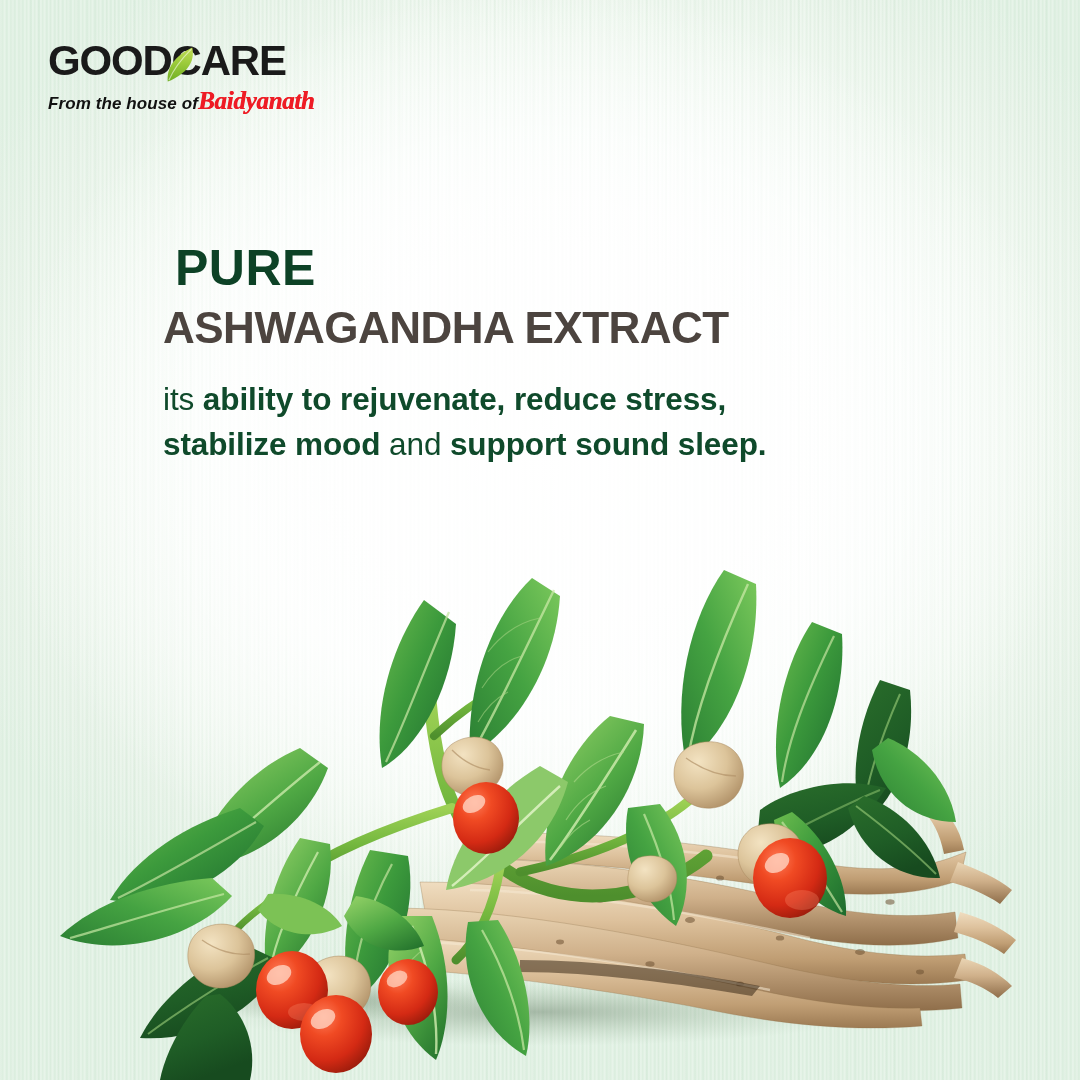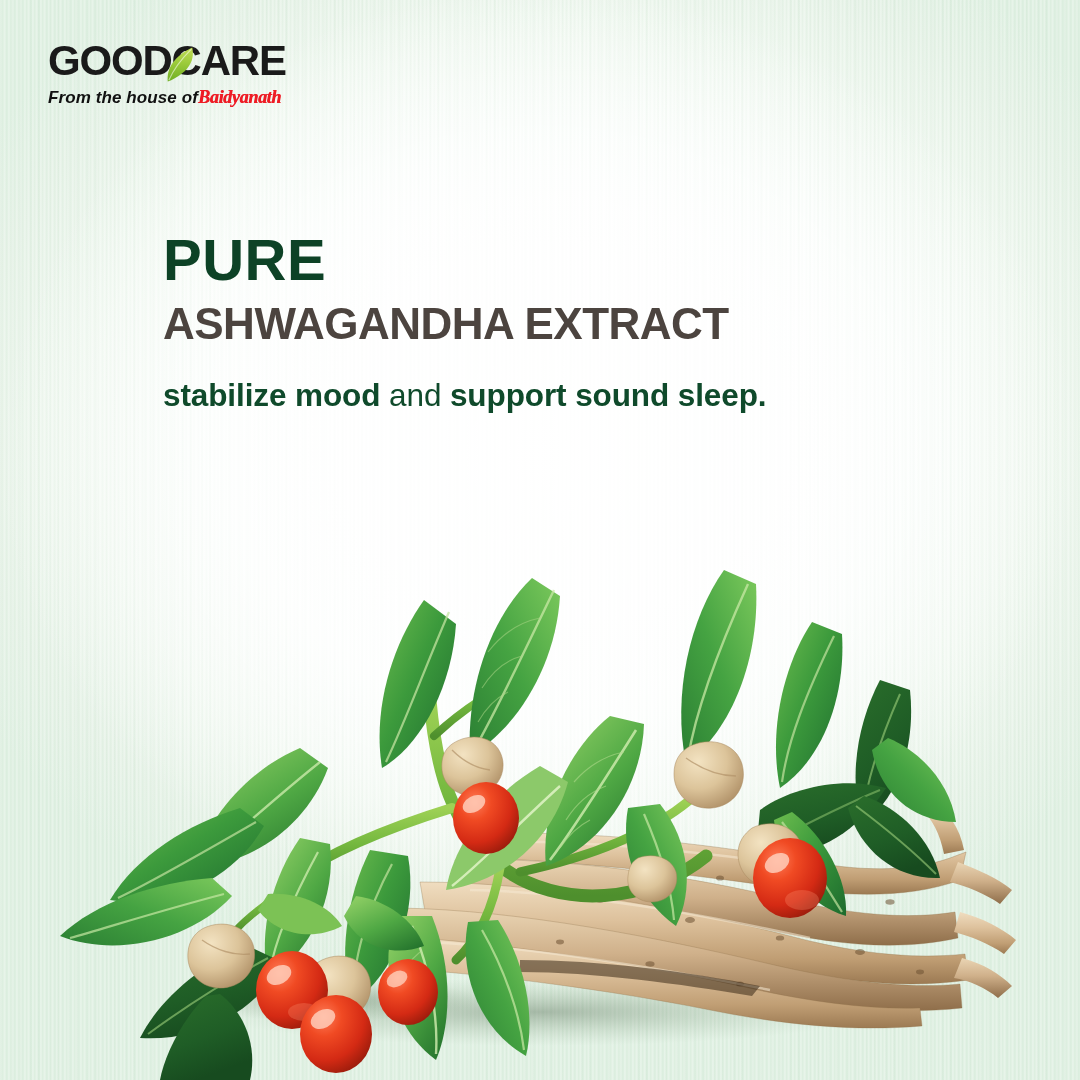--- a/index.html
+++ b/index.html
@@ -62,30 +62,30 @@
     pointer-events:none;
   }
   .logo-tag{
     margin-top:5px;display:flex;align-items:baseline;white-space:nowrap;
   }
   .logo-tag-pre{
     font-style:italic;font-weight:bold;font-size:17px;color:#111;
     font-family:"Liberation Sans","DejaVu Sans",sans-serif;letter-spacing:.1px;
   }
   .logo-tag-brand{
-    font-style:italic;font-weight:bold;font-size:18px;color:#ee1c25;
+    font-style:italic;font-weight:bold;font-size:25px;color:#ee1c25;
     font-family:"Liberation Serif","DejaVu Serif",serif;letter-spacing:-.3px;
     text-shadow:0.5px 0 0 #ee1c25;
   }
 
   
   .copy{position:absolute;left:163px;top:232px;width:880px;}
   .h1{
-    font-weight:bold;font-size:58px;line-height:.96;letter-spacing:.5px;
-    color:#0d4226;margin:0;
+    font-weight:bold;font-size:50px;line-height:.96;letter-spacing:.5px;
+    color:#0d4226;margin:12px;
   }
   .h2{
     font-weight:bold;font-size:44px;line-height:1.02;letter-spacing:-0.5px;
     color:#4c443f;margin:14px 0 0 0;white-space:nowrap;
   }
   .body{
     margin-top:26px;color:#0f4a2b;font-size:31.5px;line-height:1.42;
     letter-spacing:-0.1px;
   }
   .body .ln{display:block;white-space:nowrap;}
@@ -124,20 +124,23 @@
       <span class="logo-tag-brand">Baidyanath</span>
     </div>
   </div>
 
   <div class="copy">
     <div class="h1">PURE</div>
     <div class="h2">ASHWAGANDHA EXTRACT</div>
 
     <div class="body">
       <span class="ln">
+        <span class="r">its </span><b>ability to rejuvenate, reduce stress,</b>
+      </span>
+      <span class="ln">
         <b>stabilize mood</b><span class="r"> and </span><b>support sound sleep.</b>
       </span>
     </div>
   </div>
 
   <div class="plant">
     <svg viewBox="0 0 1080 520" preserveAspectRatio="none">
       <defs>
         <radialGradient id="shadow" cx="50%" cy="50%" r="50%">
           <stop offset="0%" stop-color="#536b52" stop-opacity=".42"></stop>

